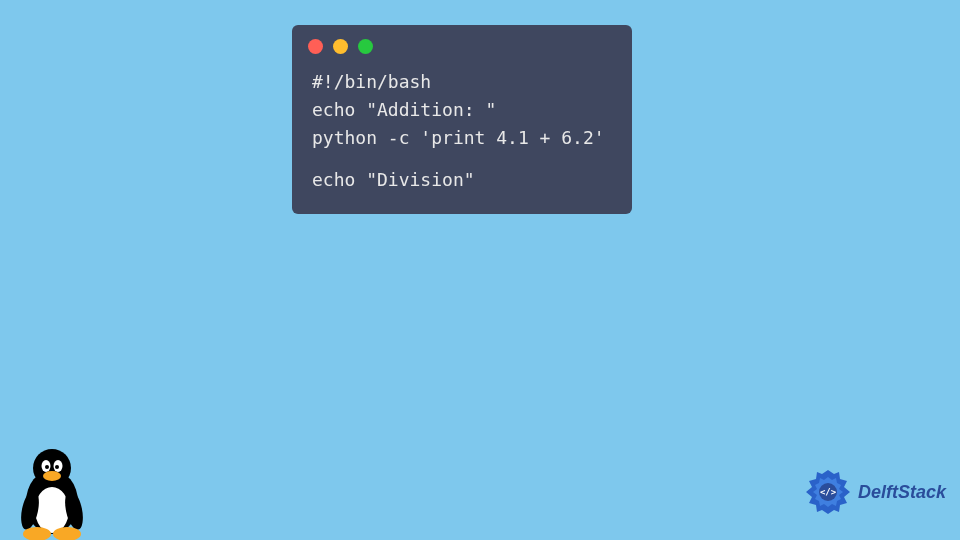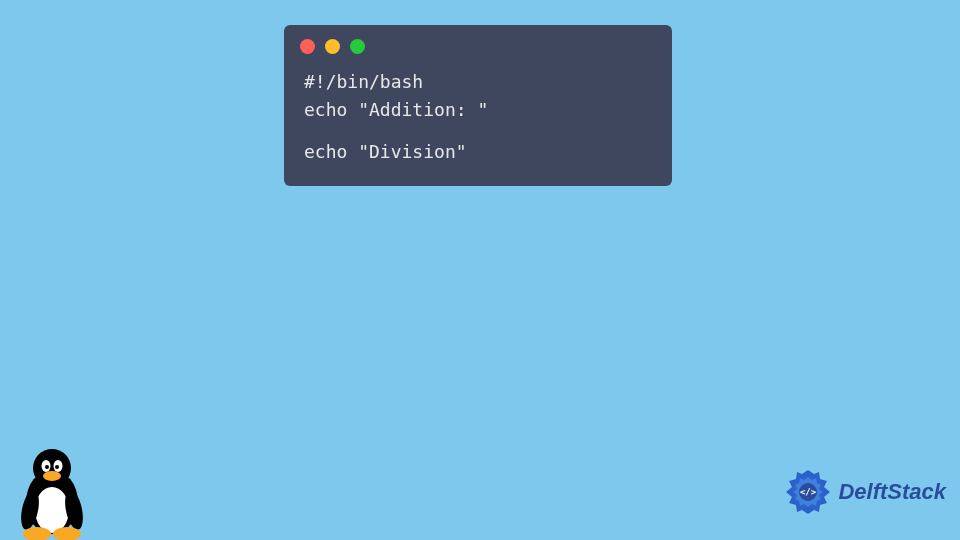--- a/index.html
+++ b/index.html
@@ -6,23 +6,23 @@
     body {
       width: 960px;
       height: 540px;
       background: #7ec8ed;
       position: relative;
       font-family: -apple-system, BlinkMacSystemFont, "Segoe UI", sans-serif;
       overflow: hidden;
     }
     .code-window {
       position: absolute;
-      left: 284px;
+      left: 292px;
       top: 25px;
-      width: 388px;
+      width: 340px;
       background: #3f475f;
       border-radius: 6px;
       padding-bottom: 16px;
     }
     .titlebar {
       display: flex;
       gap: 10px;
       padding: 14px 16px 10px 16px;
     }
     .tl-btn {
@@ -52,41 +52,42 @@
     .brand {
       position: absolute;
       right: 14px;
       bottom: 24px;
       display: flex;
       align-items: center;
       gap: 6px;
     }
     .brand-text {
       color: #2a4d9b;
-      font-size: 22px;
+      font-size: 18px;
       font-weight: 600;
       font-style: italic;
     }
     .brand-badge {
       width: 48px;
       height: 48px;
     }
   </style>
 </head>
 <body>
 
 <div class="code-window">
   <div class="titlebar">
     <div class="tl-btn red"></div>
     <div class="tl-btn yellow"></div>
     <div class="tl-btn green"></div>
   </div>
   <div class="code-block">
     <div class="line">#!/bin/bash</div>
     <div class="line">echo "Addition: "</div>
+    <div class="line">python -c 'print 4.1 + 6.2'</div>
   </div>
   <div class="block-gap"></div>
   <div class="code-block">
     <div class="line">echo "Division"</div>
   </div>
 </div>
 
 <div class="penguin">
   <svg viewBox="0 0 85 100" width="85" height="100">
     <ellipse cx="42" cy="62" rx="26" ry="32" fill="#000"></ellipse>

